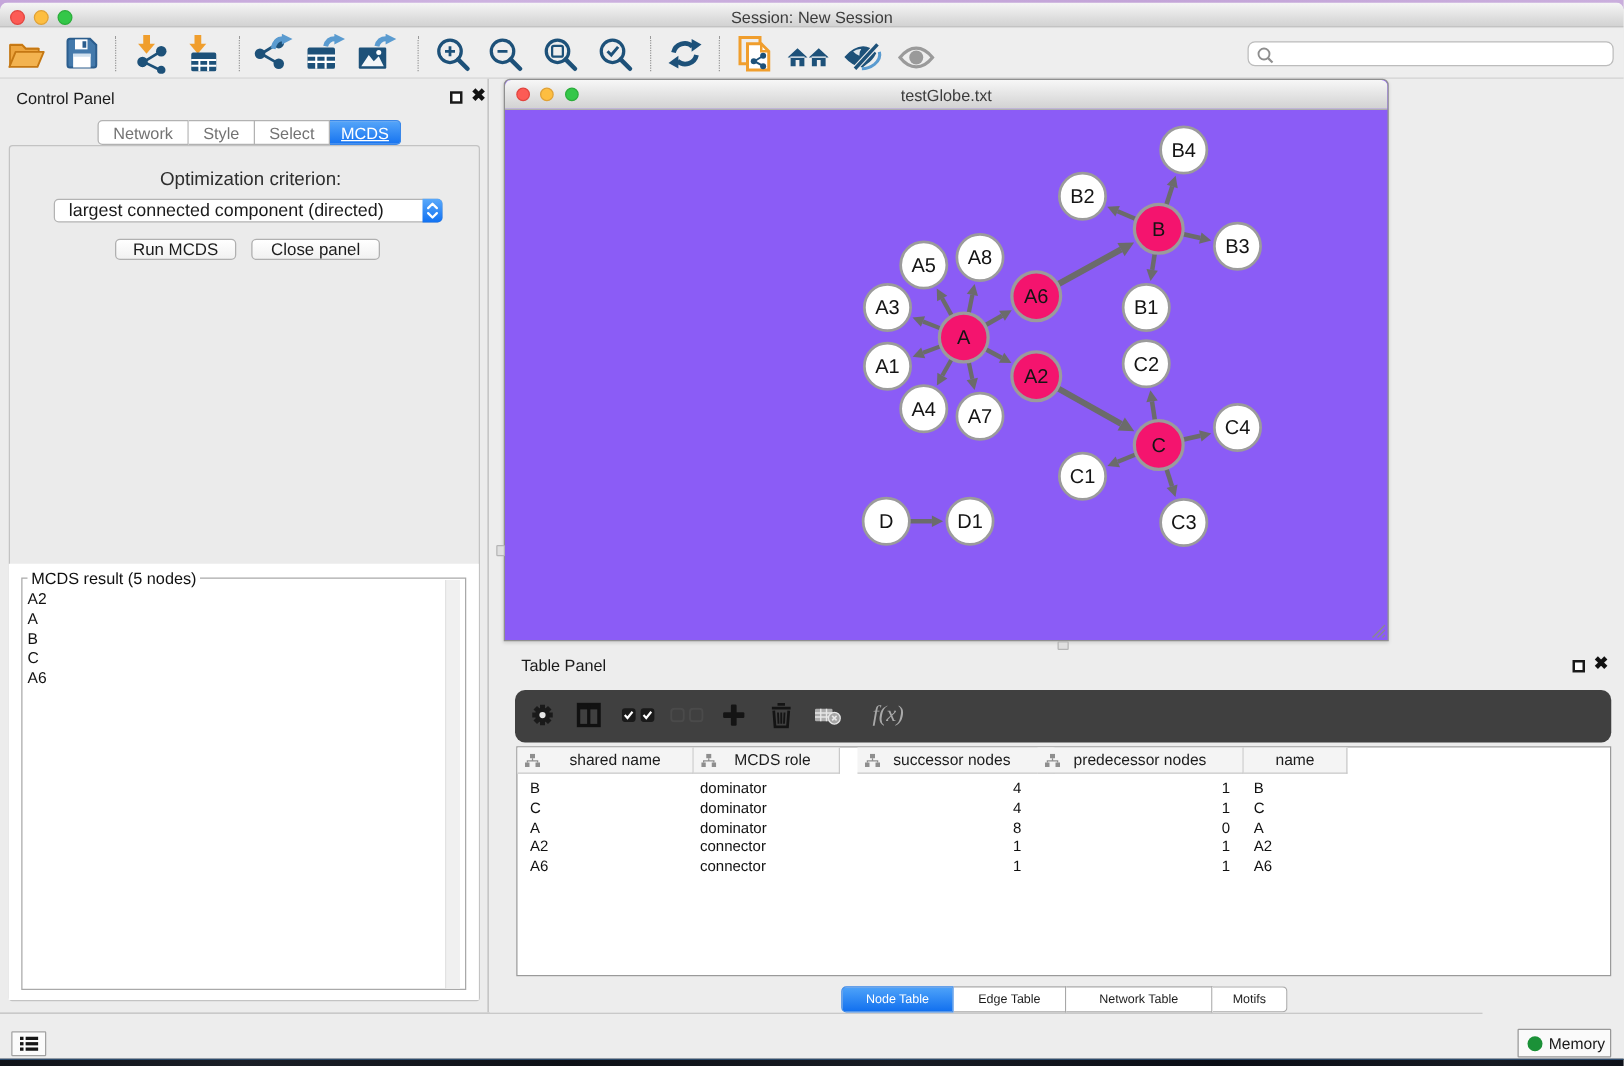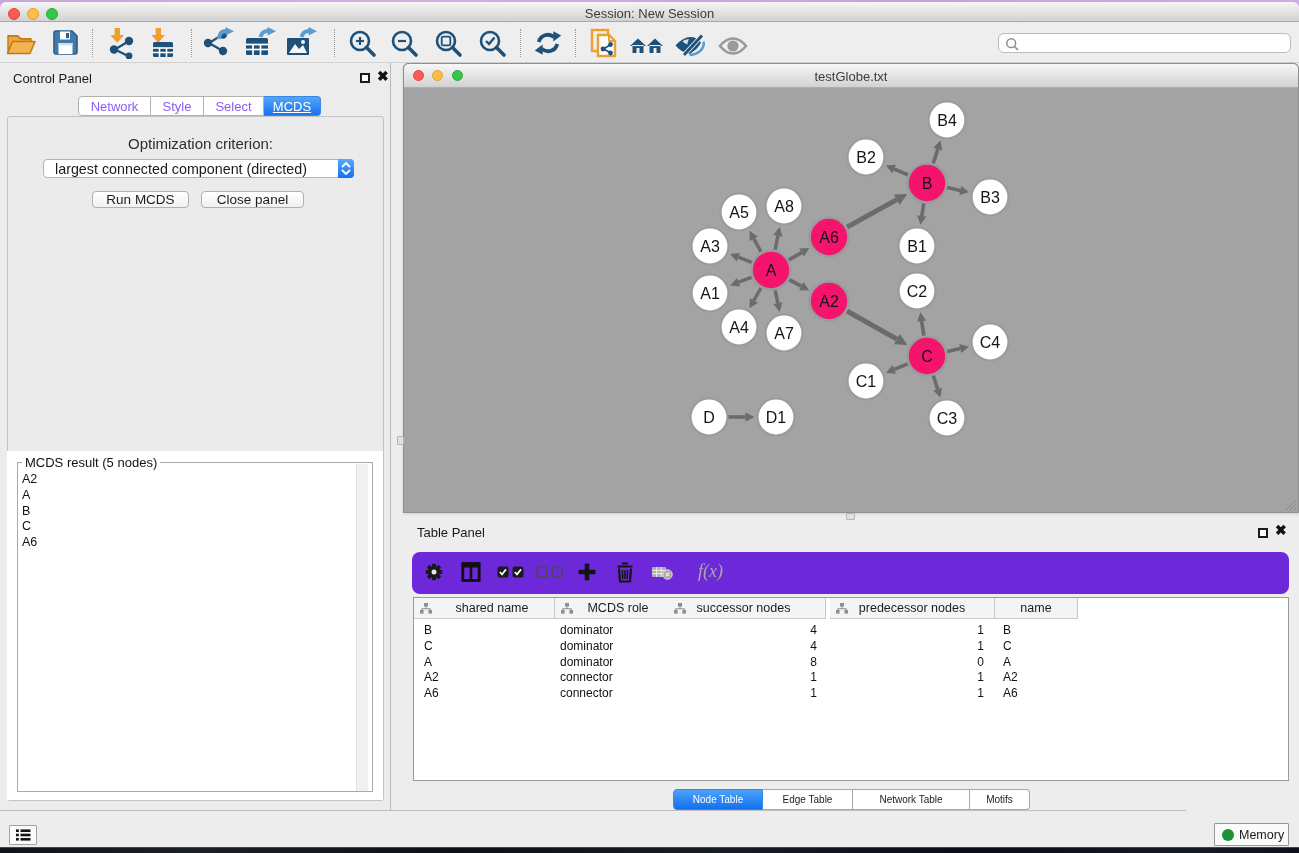--- a/index.html
+++ b/index.html
@@ -18,48 +18,48 @@
 .sep { position:absolute; top:6px; height:28px; width:0; border-left:1px dotted #9a9a9a; }
 .tbi { position:absolute; top:3px; }
 #searchbox { position:absolute; left:998px; top:10px; width:293px; height:20px; background:#fff; border:1px solid #bcbcbc; border-radius:6px; }
 
 #cp { left:0; top:63px; width:391px; height:747px; background:#ececec; border-right:1px solid #b9b9b9; }
 #cp-title { position:absolute; left:13px; top:8px; font-size:13px; color:#1a1a1a; }
 .float-btn { position:absolute; width:10px; height:10px; border:2px solid #1a1a1a; top:10px; background:#fff; }
 .x-btn { position:absolute; top:5px; font-size:14px; font-weight:bold; color:#111; }
 
 .tabrow { position:absolute; display:flex; height:20px; z-index:3; }
-.tab { border:1px solid #b2b2b2; border-left:none; background:#fff; color:#8b5cf6; font-size:13px; text-align:center; line-height:19px; }
+.tab { border:1px solid #b2b2b2; border-left:none; background:#fff; color:#737373; font-size:13px; text-align:center; line-height:19px; }
 .tab.first { border-left:1px solid #b2b2b2; border-radius:4px 0 0 4px; }
 .tab.last { border-radius:0 4px 4px 0; }
 .tab.sel { background:linear-gradient(#55a5f9,#1774f0); color:#fff; border-color:#3a87e8; }
 #cp-box { position:absolute; left:7px; top:53px; width:377px; height:685px; border:1px solid #c3c3c3; border-radius:3px; background:#ebebeb; }
 #opt-label { position:absolute; left:5px; top:72px; width:391px; text-align:center; font-size:15px; color:#2e2e2e; }
 #dropdown { position:absolute; left:43px; top:96px; width:311px; height:19px; background:#fff; border:1px solid #b3b3b3; border-radius:4px; font-size:14.3px; color:#1a1a1a; line-height:18px; padding-left:11px; }
 #dd-step { position:absolute; right:-1px; top:-1px; width:16px; height:19px; border-radius:0 4px 4px 0; background:linear-gradient(#5aa9fa,#1071f2); }
 .btn { position:absolute; height:17px; background:linear-gradient(#ffffff,#f1f1f1); border:1px solid #b0b0b0; border-radius:4px; font-size:13.5px; color:#1c1c1c; text-align:center; line-height:15px; }
 #cp-white { position:absolute; left:7px; top:388px; width:376px; height:349px; background:#fff; }
 #groupbox { position:absolute; left:10px; top:11px; width:356px; height:330px; border:1px solid #a9a9a9; }
 #groupbox-label { position:absolute; left:4px; top:-8px; background:#fff; font-size:13px; color:#111; padding:0 3px; }
 #mcds-list { position:absolute; left:4px; top:9px; font-size:12.5px; color:#111; line-height:15.8px; }
 #list-sb { position:absolute; right:4px; top:1px; width:12px; height:327px; background:#f0f0f0; border-left:1px solid #e2e2e2; }
 
 #statusbar { left:0; top:810px; width:1186px; height:37px; background:#ededed; border-top:1px solid #bdbdbd; }
 #listbtn { position:absolute; left:9px; top:14px; width:28px; height:20px; border:1px solid #a2a2a2; border-radius:1px; background:#fbfbfb; }
 #membtn { position:absolute; left:1214px; top:12px; width:75px; height:23px; border:1px solid #989898; border-radius:1px; background:#fafafa; font-size:12.5px; color:#1a1a1a; }
 #membtn .dot { position:absolute; left:7px; top:5px; width:12px; height:12px; border-radius:50%; background:#1b9138; }
 #membtn .mt { position:absolute; left:24px; top:4px; }
 
-#gwin { left:403px; top:63px; width:896px; height:450px; background:#a3a3a3; border:1px solid #8f8f8f; border-radius:5px 5px 0 0; box-shadow:0 1px 3px rgba(0,0,0,0.12); }
+#gwin { left:403px; top:63px; width:708px; height:450px; background:#8b5cf6; border:1px solid #8f8f8f; border-radius:5px 5px 0 0; box-shadow:0 1px 3px rgba(0,0,0,0.12); }
 #gwin-tb { position:absolute; left:0; top:0; width:100%; height:24px; background:linear-gradient(#f7f7f7,#dbdbdb 75%,#d2d2d2); border-bottom:1px solid #aeaeae; border-radius:5px 5px 0 0; }
 #gwin-tb .tl { position:absolute; width:11px; height:11px; border-radius:50%; top:6px; }
 
 #tp { left:392px; top:520px; width:907px; height:290px; background:#ededed; }
 #tp-title { position:absolute; left:25px; top:5px; font-size:13px; color:#1a1a1a; }
-#tp-toolbar { position:absolute; left:20px; top:32px; width:877px; height:42px; background:#6d28d9; border-radius:8px; }
+#tp-toolbar { position:absolute; left:20px; top:32px; width:877px; height:42px; background:#404040; border-radius:8px; }
 #tp-table { position:absolute; left:21px; top:77px; width:876px; height:184px; background:#fff; border:1px solid #9a9a9a; }
 .th { position:absolute; top:0; height:21px; background:#f4f4f4; border-right:1px solid #c9c9c9; border-bottom:1px solid #c9c9c9; font-size:12.5px; color:#1c1c1c; }
 .th .lbl { position:absolute; width:100%; text-align:center; top:3px; }
 .trow { position:absolute; font-size:12px; color:#111; }
 
 #bt-tabs { position:absolute; top:269px; left:281px; display:flex; height:21px; }
 .btab { border:1px solid #a8a8a8; border-left:none; background:#fff; font-size:10px; color:#1c1c1c; line-height:20px; text-align:center; }
 .btab.first { border-left:1px solid #a8a8a8; border-radius:4px 0 0 4px; }
 .btab.last { border-radius:0 4px 4px 0; }
 .btab.sel { background:linear-gradient(#4da2f9,#1270ef); color:#fff; border-color:#3a87e8; }
@@ -455,21 +455,21 @@
         <svg style="position:absolute;left:6px;top:5px" width="12" height="11" viewBox="0 0 12 11">
           <g fill="#8e8e8e">
             <rect x="4" y="0" width="4" height="3.6"></rect>
             <rect x="0" y="7" width="3.6" height="3.6"></rect>
             <rect x="8.4" y="7" width="3.6" height="3.6"></rect>
             <path d="M5.5 3.6 L6.5 3.6 L6.5 5.2 L10.6 5.2 L10.6 7 L9.6 7 L9.6 6.2 L2.4 6.2 L2.4 7 L1.4 7 L1.4 5.2 L5.5 5.2 Z"></path>
           </g>
         </svg>
         <div class="lbl" style="left:5px;">MCDS role</div>
       </div>
-      <div class="th" style="left:254px;width:158px;">
+      <div class="th" style="left:272px;width:158px;">
         <svg style="position:absolute;left:6px;top:5px" width="12" height="11" viewBox="0 0 12 11">
           <g fill="#8e8e8e">
             <rect x="4" y="0" width="4" height="3.6"></rect>
             <rect x="0" y="7" width="3.6" height="3.6"></rect>
             <rect x="8.4" y="7" width="3.6" height="3.6"></rect>
             <path d="M5.5 3.6 L6.5 3.6 L6.5 5.2 L10.6 5.2 L10.6 7 L9.6 7 L9.6 6.2 L2.4 6.2 L2.4 7 L1.4 7 L1.4 5.2 L5.5 5.2 Z"></path>
           </g>
         </svg>
         <div class="lbl" style="left:-3px;">successor nodes</div>
       </div>

